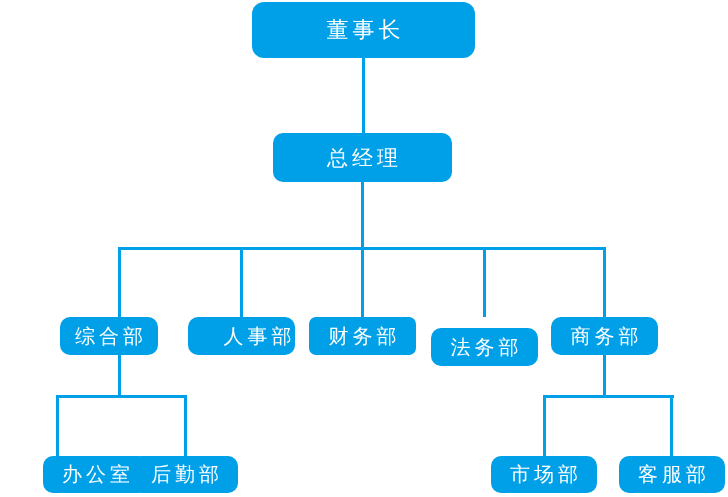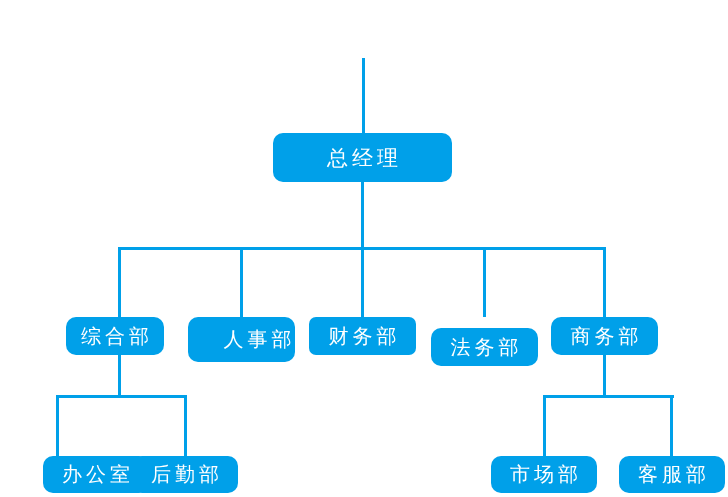--- a/index.html
+++ b/index.html
@@ -32,22 +32,22 @@
   .line {
     position: absolute;
     background: #00A0E9;
   }
 
   
   .n-chairman        { left: 252px; top: 2px;   width: 223px; height: 56px; border-radius: 12px; font-size: 22px; }
   
   .n-gm              { left: 273px; top: 133px; width: 179px; height: 49px; font-size: 21px; }
   
-  .n-general-affairs { left: 66px;  top: 317px; width: 98px; height: 38px; }
-  .n-hr              { left: 188px; top: 317px; width: 107px; height: 45px; padding-left: 32px; }
+  .n-general-affairs { left: 60px;  top: 317px; width: 98px; height: 38px; }
+  .n-hr              { left: 188px; top: 317px; width: 107px; height: 38px; padding-left: 32px; }
   .n-finance         { left: 309px; top: 317px; width: 107px; height: 38px; border-radius: 7px; }
   .n-legal           { left: 431px; top: 328px; width: 107px; height: 38px; }
   .n-business        { left: 551px; top: 317px; width: 107px; height: 38px; }
   
   .n-office          { left: 4px;   top: 456px; width: 106px; height: 37px; margin-left: 39px; }
   .n-logistics       { left: 132px; top: 456px; width: 106px; height: 37px; }
   .n-marketing       { left: 491px; top: 456px; width: 106px; height: 37px; }
   .n-customer        { left: 619px; top: 456px; width: 106px; height: 37px; }
 
   
@@ -83,20 +83,21 @@
   <div class="line c-d5"></div>
   <div class="line c-vga"></div>
   <div class="line c-bus2"></div>
   <div class="line c-dl1"></div>
   <div class="line c-dl2"></div>
   <div class="line c-vbz"></div>
   <div class="line c-bus3"></div>
   <div class="line c-dr1"></div>
   <div class="line c-dr2"></div>
 
+  <div class="node n-chairman">董事长</div>
 
   <div class="node n-gm">总经理</div>
 
   <div class="node n-general-affairs">综合部</div>
   <div class="node n-hr">人事部</div>
   <div class="node n-finance">财务部</div>
   <div class="node n-legal">法务部</div>
   <div class="node n-business">商务部</div>
 
   <div class="node n-office">办公室</div>

